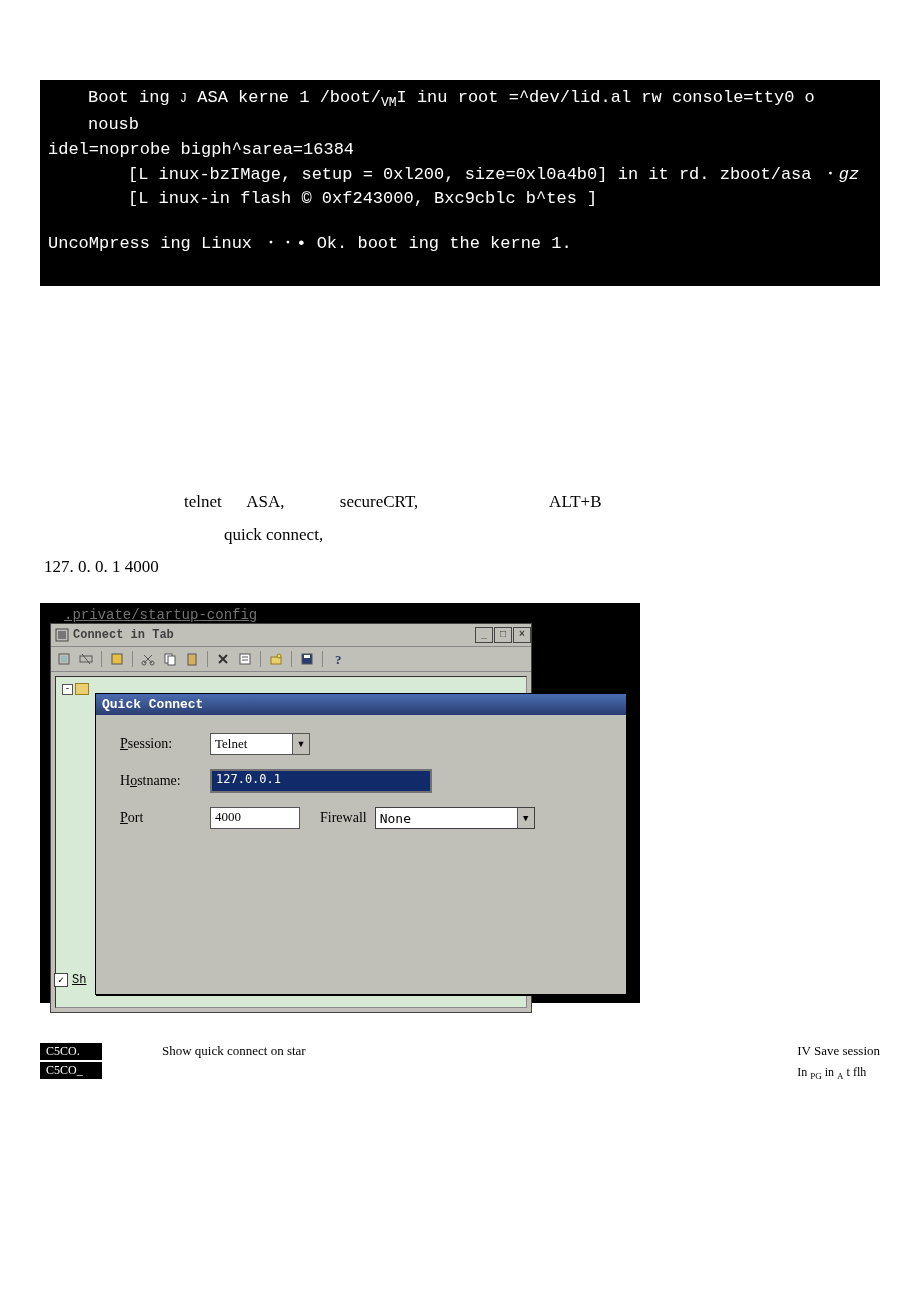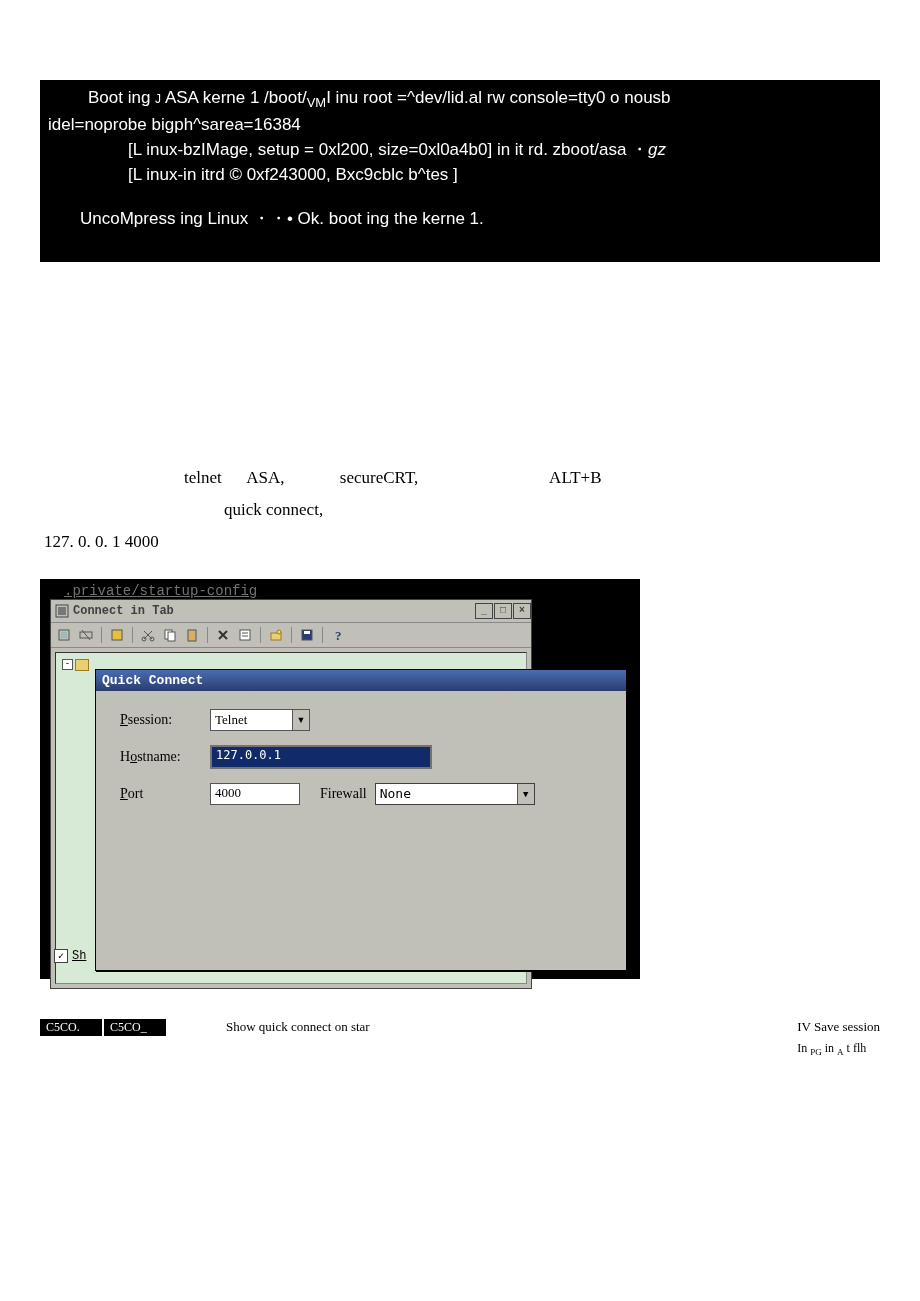--- a/index.html
+++ b/index.html
@@ -8,31 +8,31 @@
     background: #fff;
     font-family: "Times New Roman", serif;
     width: 920px;
   }
   .page {
     padding: 80px 40px 40px 40px;
   }
   .terminal-block {
     background: #000;
     color: #fff;
-    font-family: Liberation Sans, sans-serif;
+    font-family: Liberation Mono, monospace;
     font-size: 17px;
     padding: 6px 8px 30px 8px;
     line-height: 1.45;
     margin-bottom: 200px;
   }
   .terminal-line1 { padding-left: 40px; }
   .terminal-line1b { padding-left: 0; }
   .terminal-line2 { padding-left: 80px; }
   .terminal-line3 { padding-left: 80px; }
-  .terminal-line4 { padding-top: 20px; margin-left: 32px; }
+  .terminal-line4 { padding-top: 20px; }
   .sub-vm { font-size: 13px; vertical-align: sub; }
   .ital { font-style: italic; }
 
   .body-text {
     font-size: 17px;
     line-height: 1.9;
     padding: 0 4px;
     margin-top: 8px;
   }
   .body-row1 { padding-left: 140px; }
@@ -194,21 +194,21 @@
     display:flex;align-items:center;justify-content:center;font-size:10px;
   }
 
   .below-crt {
     margin-top: 40px;
     display:flex;
     align-items: flex-start;
     font-size: 13px;
   }
   .csco-box {
-    display:flex; gap:2px;
+    display:flex; flex-direction:column; gap:2px;
     margin-right: 60px;
   }
   .csco {
     background:#000; color:#fff; font-family: "Times New Roman", serif;
     font-size:12px; padding:1px 6px; width:50px;
   }
   .sqc { flex:1; }
   .save-col { text-align:left; }
   .save1 { font-size:13px; margin-bottom:6px; }
   .save2 { font-size:12px; }
@@ -228,21 +228,21 @@
 <div class="page">
 
   <div class="terminal-block">
     <div class="terminal-line1">
       <span>Boot ing </span><span style="font-size:12px">J</span><span> ASA kerne 1 /boot/</span><span class="sub-vm">VM</span><span>I inu    root =^dev/lid.al rw console=tty0 o nousb</span>
     </div>
     <div class="terminal-line1b">idel=noprobe bigph^sarea=16384</div>
     <div class="terminal-line2">
       <span>[L inux-bzIMage, setup = 0xl200, size=0xl0a4b0] in it rd. zboot/asa </span><span>・</span><span class="ital">gz</span>
     </div>
-    <div class="terminal-line3">[L inux-in itrd © 0xf243000, Bxc9cblc b^tes ]</div>
+    <div class="terminal-line3">[L inux-in flash © 0xf243000, Bxc9cblc b^tes ]</div>
     <div class="terminal-line4">UncoMpress ing Linux ・・• Ok. boot ing the kerne 1.</div>
   </div>
 
   <div class="body-text">
     <div class="body-row1">
       <span>telnet</span>
       &nbsp;&nbsp;&nbsp;&nbsp;
       <span>ASA,</span>
       &nbsp;&nbsp;&nbsp;&nbsp;&nbsp;&nbsp;&nbsp;&nbsp;&nbsp;&nbsp;&nbsp;
       <span>secureCRT,</span>

